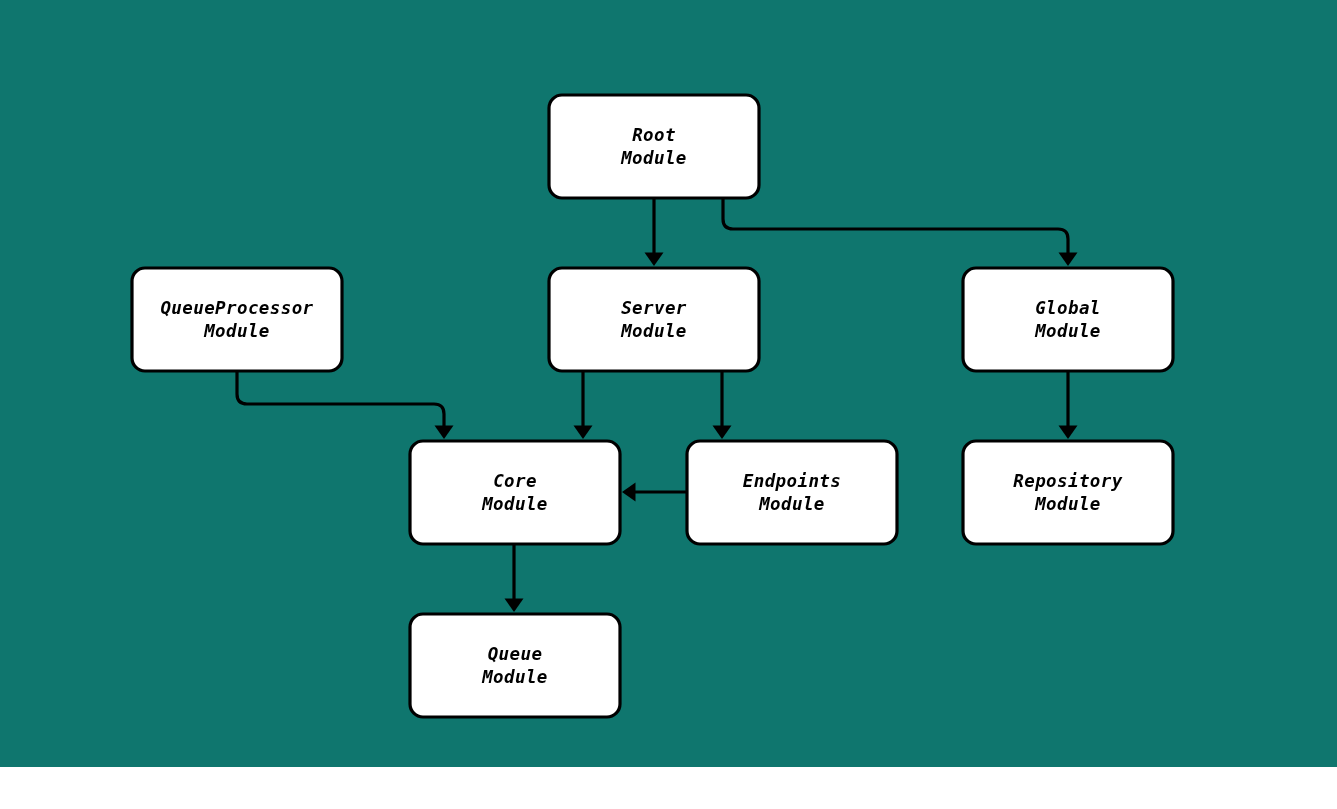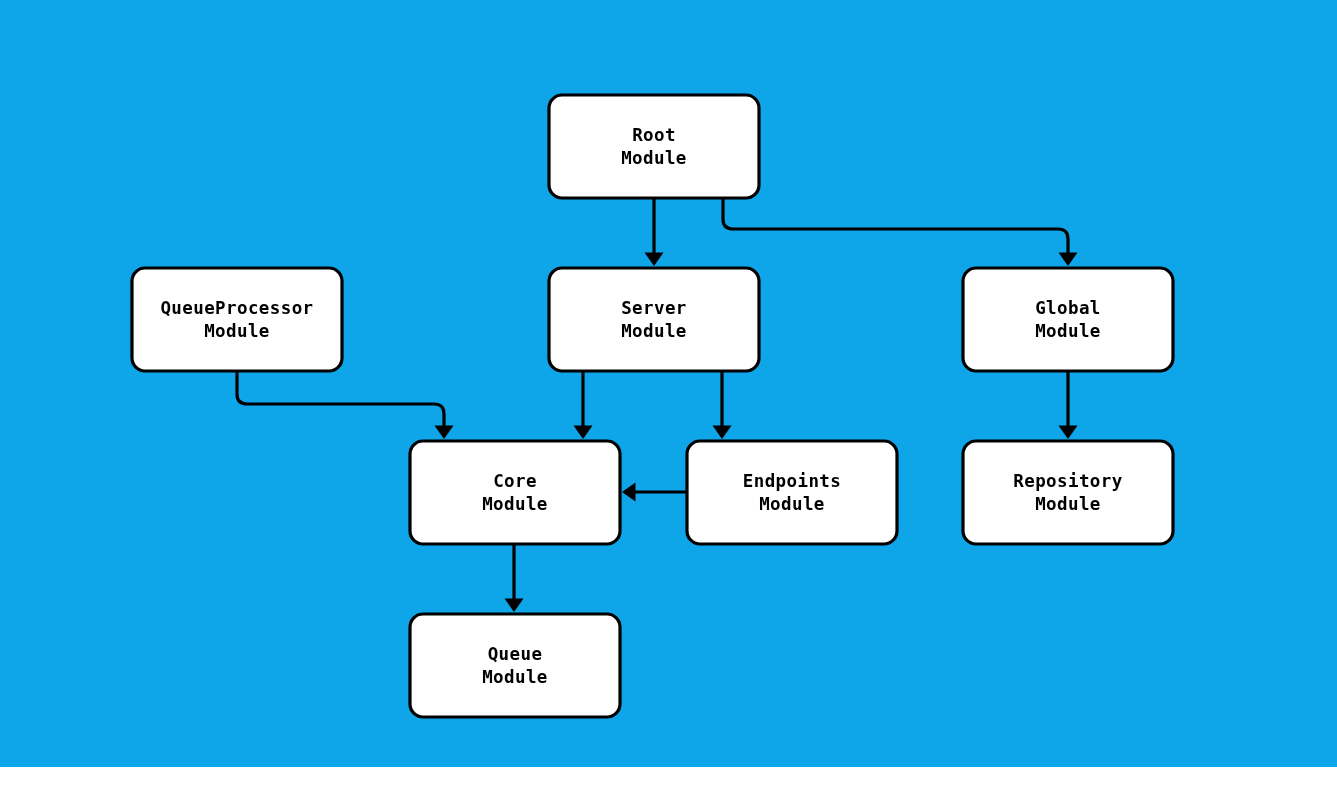--- a/index.html
+++ b/index.html
@@ -11,21 +11,22 @@
   body {
     width: 1337px;
     height: 809px;
     overflow: hidden;
     font-family: "DejaVu Sans Mono", "Liberation Mono", monospace;
   }
   #diagram-root {
     position: relative;
     width: 1337px;
     height: 767px;
-    background: #0ea5e9;
+    background: #0f766e;
+    font-style: italic;
   }
   svg#diagram-canvas {
     display: block;
     width: 1337px;
     height: 809px;
   }
   .node-shape {
     fill: #ffffff;
     stroke: #000000;
     stroke-width: 3.2;

